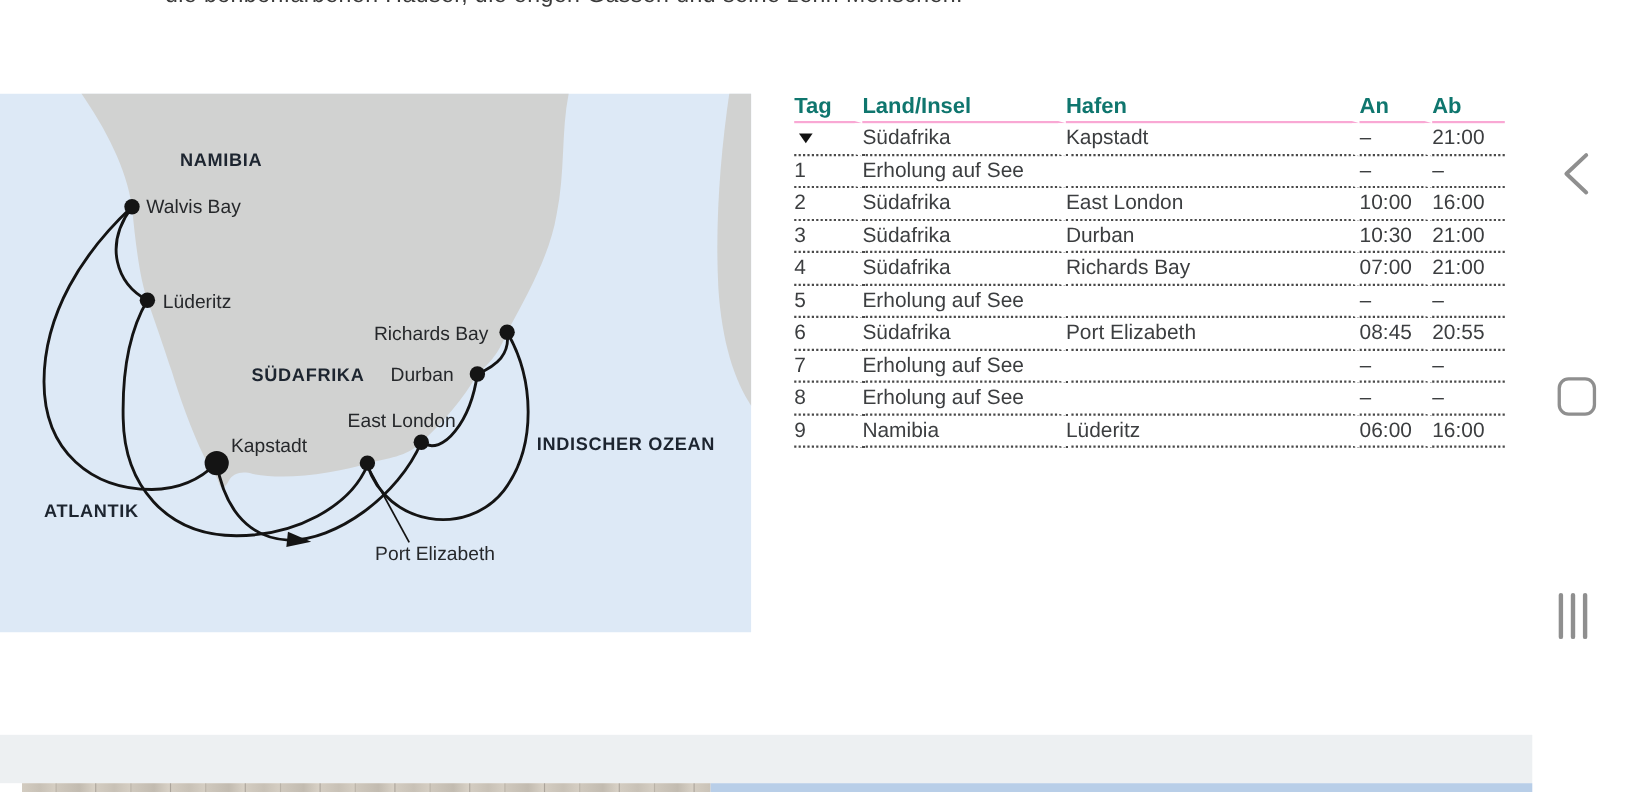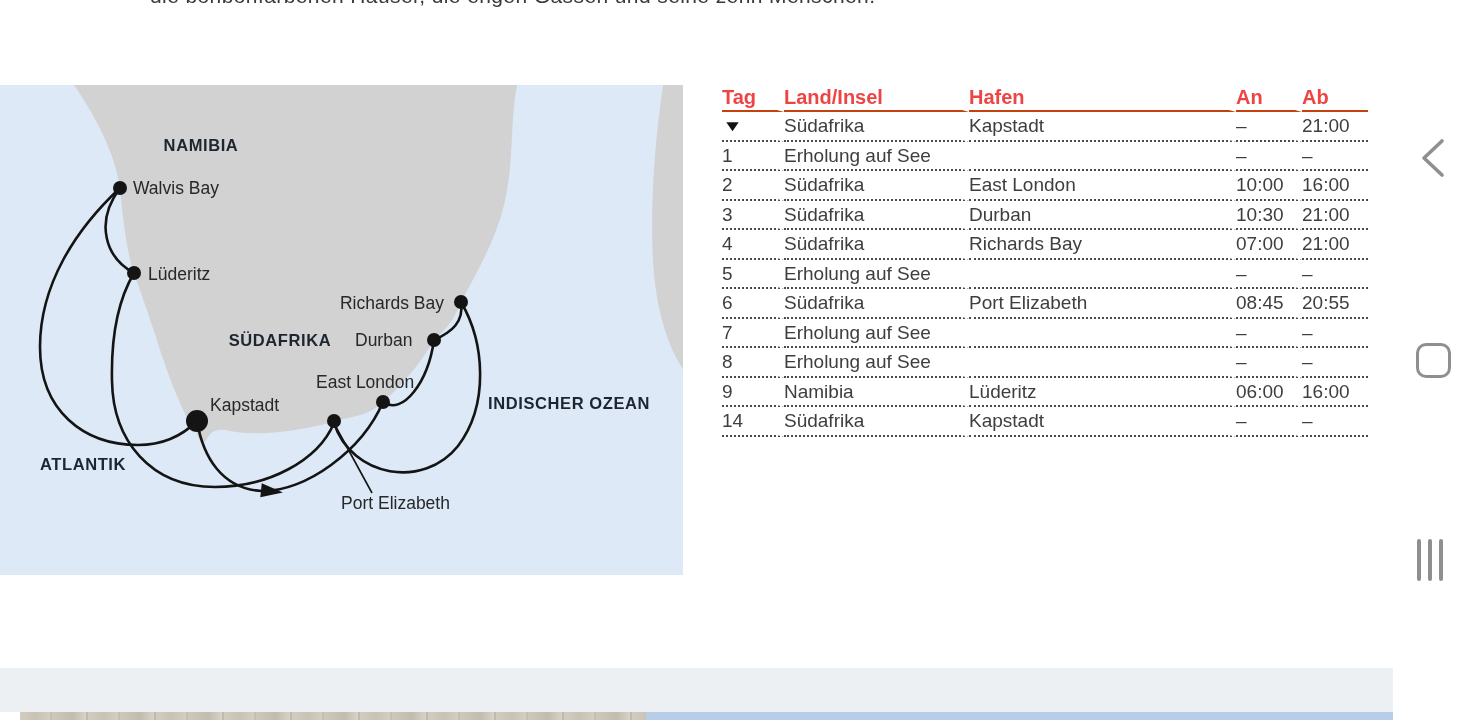--- a/index.html
+++ b/index.html
@@ -16,22 +16,22 @@
   .map-wrap{position:absolute;left:0;top:85px;width:683px;height:490px;}
   .region-label{font-family:"Liberation Sans","DejaVu Sans",sans-serif;font-weight:bold;font-size:16.5px;letter-spacing:.6px;fill:#1d2530;}
   .port-label{font-family:"Liberation Sans","DejaVu Sans",sans-serif;font-size:17.5px;fill:#26282b;}
   
   .itin{
     position:absolute;left:722px;top:84px;width:646px;
     border-collapse:separate;border-spacing:0;table-layout:fixed;
     font-size:19px;color:#3c3e40;line-height:1;
   }
   .itin th{
-    font-size:20px;font-weight:bold;color:#ef4444;text-align:left;
-    height:26px;padding:0;border-bottom:2px solid #c2410c;white-space:nowrap;
+    font-size:20px;font-weight:bold;color:#0f766e;text-align:left;
+    height:26px;padding:0;border-bottom:2px solid #f9a8d4;white-space:nowrap;
   }
   .itin td{
     height:27.5px;padding:0;border-bottom:2px dotted #4a4a4a;
     white-space:nowrap;vertical-align:middle;
   }
   .itin th:not(:last-child),.itin td:not(:last-child){border-right:7px solid #ffffff;}
   .col-hafen{position:relative;}
   .ship-tri{font-size:17px;color:#121212;display:inline-block;transform:scale(1.25,.9);transform-origin:left center;}
   .moon{
     position:absolute;right:16px;top:50%;margin-top:-8px;width:15px;height:15px;border-radius:50%;
@@ -211,27 +211,20 @@
         <td class="col-an">–</td>
         <td class="col-ab">–</td>
       </tr>
       <tr>
         <td class="col-tag">9</td>
         <td class="col-land">Namibia</td>
         <td class="col-hafen"><span>Lüderitz</span></td>
         <td class="col-an">06:00</td>
         <td class="col-ab">16:00</td>
       </tr>
-      <tr>
-        <td class="col-tag">14</td>
-        <td class="col-land">Südafrika</td>
-        <td class="col-hafen"><span>Kapstadt</span></td>
-        <td class="col-an">–</td>
-        <td class="col-ab">–</td>
-      </tr>
     </tbody>
 </table>
 
 <button class="navbtn nav-back">
   <svg width="34" height="40" viewBox="0 0 34 40">
     <polyline points="26,3 8,20 26,37" fill="none" stroke="#8f8f8f" stroke-width="3.6" stroke-linecap="round" stroke-linejoin="round"></polyline>
   </svg>
 </button>
 <button class="navbtn nav-home">
   <span class="sq" style="display:block"></span>

